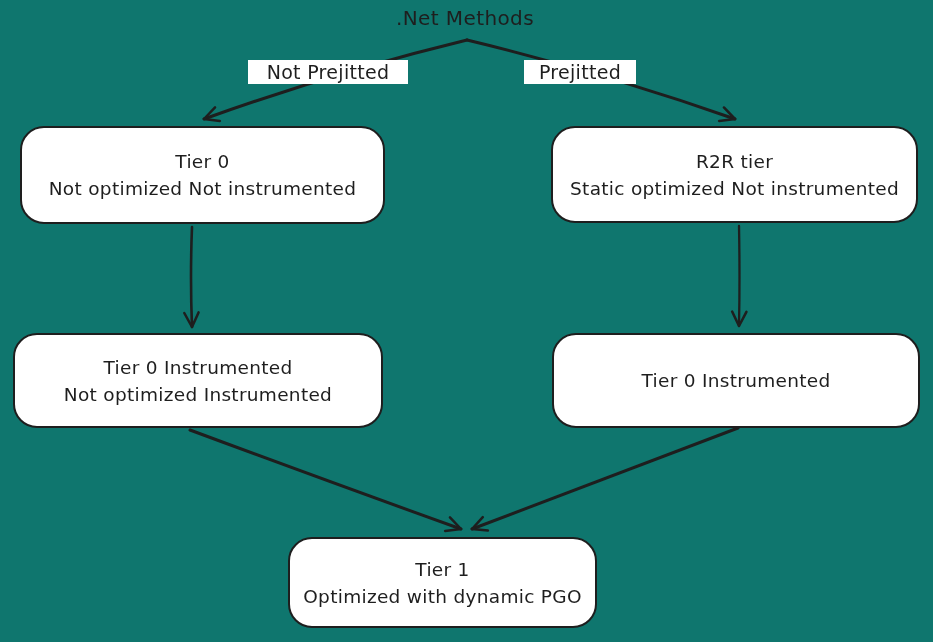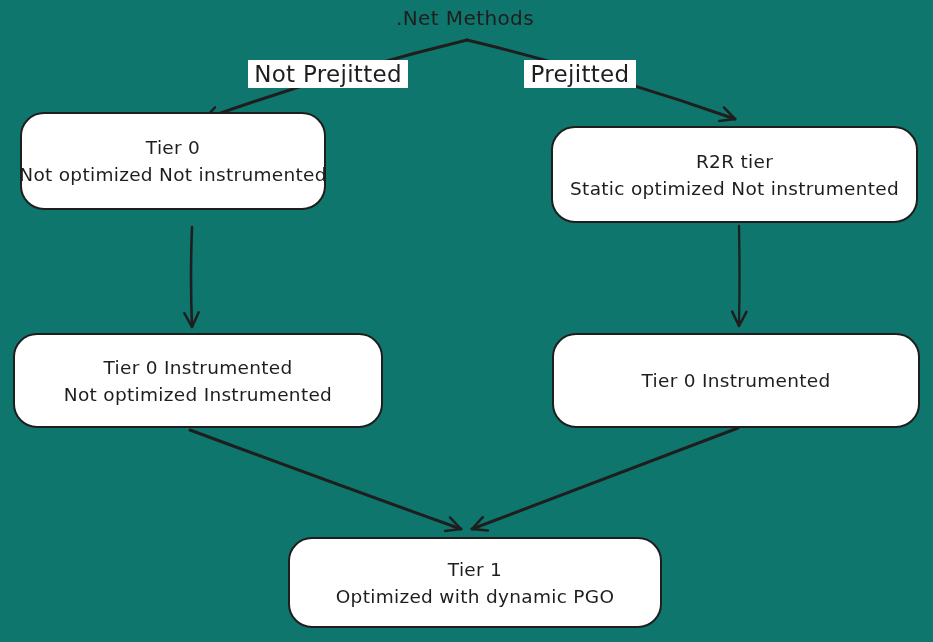--- a/index.html
+++ b/index.html
@@ -45,34 +45,34 @@
     top: 6px;
     width: 220px;
     text-align: center;
     font-size: 20px;
     letter-spacing: 0.4px;
     white-space: nowrap;
   }
   .edge-label {
     position: absolute;
     text-align: center;
-    font-size: 23px;
+    font-size: 19px;
     letter-spacing: 0.3px;
     background: #ffffff;
     padding: 1px 4px;
     white-space: nowrap;
   }
   .edge-label.left  { left: 248px; top: 60px; width: 152px; }
   .edge-label.right { left: 524px; top: 60px; width: 104px; }
 
-  .node-tier0       { left: 20px;  top: 112px; width: 306px; height: 98px; }
+  .node-tier0       { left: 20px;  top: 126px; width: 365px; height: 98px; }
   .node-r2r         { left: 551px; top: 126px; width: 367px; height: 97px; }
   .node-t0i-left    { left: 13px;  top: 333px; width: 370px; height: 95px; }
   .node-t0i-right   { left: 552px; top: 333px; width: 368px; height: 95px; }
-  .node-tier1       { left: 288px; top: 537px; width: 374px; height: 91px; }
+  .node-tier1       { left: 288px; top: 537px; width: 309px; height: 91px; }
 </style>
 </head>
 <body>
 
 <div class="canvas">
 
   <svg class="connector-layer" width="933" height="642" viewBox="0 0 933 642" xmlns="http://www.w3.org/2000/svg">
     <defs>
       <marker id="ah" viewBox="0 0 20 20" refX="16" refY="10" markerWidth="22" markerHeight="22" orient="auto" markerUnits="userSpaceOnUse">
         <path d="M3,3.5 L16,10 L3,16.5" fill="none" stroke="#1e1e1e" stroke-width="2.3" stroke-linecap="round" stroke-linejoin="round"></path>

